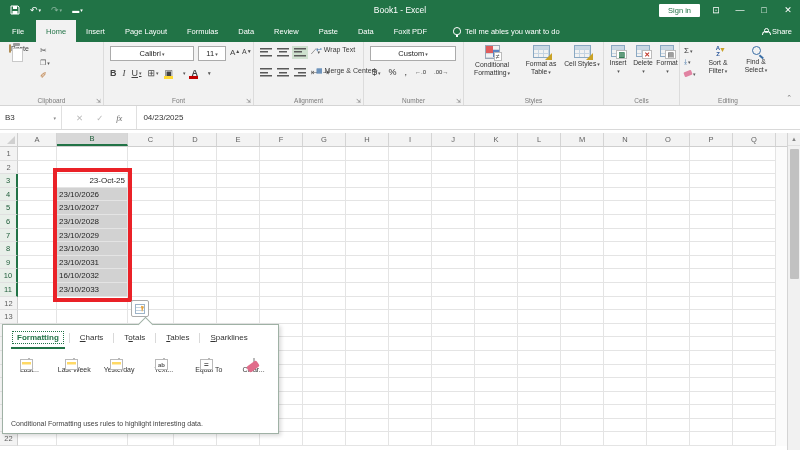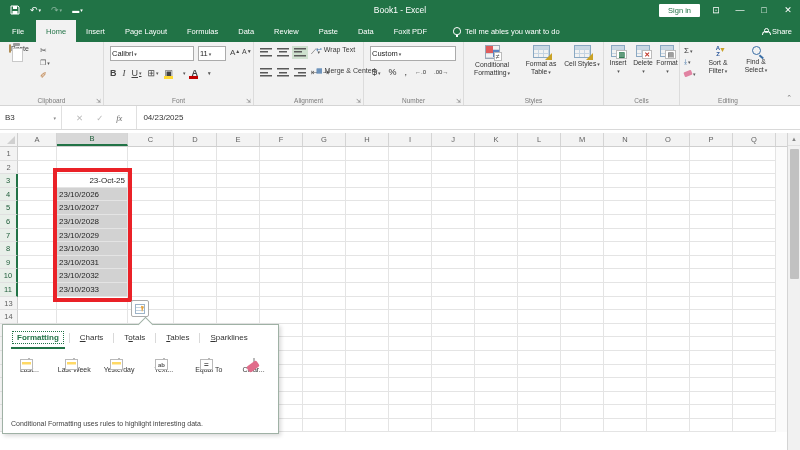--- a/index.html
+++ b/index.html
@@ -40,21 +40,21 @@
   .bigbtn .ic { display:block; margin:0 auto 2px; }
 
   
   .paste { position:absolute; left:4px; top:3px; width:30px; text-align:center; font-size:7px; }
   .clip-ic { width:15px; height:18px; margin:0 auto 2px; background:#fdf6e3; border:1px solid #b08d57; border-radius:1px; position:relative; }
   .clip-ic:before { content:""; position:absolute; left:3px; top:-2px; width:7px; height:3px; background:#9a9a9a; border-radius:1px; }
   .clip-ic:after { content:""; position:absolute; left:2px; top:3px; width:9px; height:12px; background:#fff; border:1px solid #c9c9c9; }
   .mini-col { position:absolute; left:40px; top:4px; display:flex; flex-direction:column; gap:4px; font-size:8px; color:#555; }
 
   
-  .combo { position:absolute; height:15px; background:#fff; border:1px solid #ababab; font-size:7.5px; display:flex; align-items:center; padding:0 1px; justify-content:flex-start; color:#222; }
+  .combo { position:absolute; height:15px; background:#fff; border:1px solid #ababab; font-size:7.5px; display:flex; align-items:center; padding:0 13px; justify-content:center; color:#222; }
   .fbtn-row { position:absolute; top:25px; left:6px; display:flex; align-items:center; gap:6px; font-size:9px; color:#444; }
   .fb { display:flex; align-items:center; }
   .colbar { display:inline-block; width:9px; height:2.5px; margin-top:9px; margin-left:-9px; }
   .sup { font-size:5px; vertical-align:top; }
 
   
   .al { width:12px; height:9px; display:inline-block;
     background:linear-gradient(#595959 0 0) 0 0/12px 1.5px no-repeat,
                linear-gradient(#595959 0 0) 0 3.5px/8px 1.5px no-repeat,
                linear-gradient(#595959 0 0) 0 7px/12px 1.5px no-repeat; }
@@ -548,21 +548,21 @@
         <div class="cell" style="width: 43px;"></div>
         <div class="cell" style="width: 43px;"></div>
         <div class="cell" style="width: 43px;"></div>
         <div class="cell" style="width: 43px;"></div>
         <div class="cell" style="width: 43px;"></div>
         <div class="cell rightpad" style="flex: 1 1 0%; border-right: none;"></div>
       </div>
       <div class="grow">
         <div class="gut sel">10</div>
         <div class="cell" style="width: 39px;"></div>
-        <div class="cell selfill" style="width: 71px; text-align: left;">23/10/2032</div>
+        <div class="cell selfill" style="width: 71px; text-align: left;">16/10/2032</div>
         <div class="cell" style="width: 46px;"></div>
         <div class="cell" style="width: 43px;"></div>
         <div class="cell" style="width: 43px;"></div>
         <div class="cell" style="width: 43px;"></div>
         <div class="cell" style="width: 43px;"></div>
         <div class="cell" style="width: 43px;"></div>
         <div class="cell" style="width: 43px;"></div>
         <div class="cell" style="width: 43px;"></div>
         <div class="cell" style="width: 43px;"></div>
         <div class="cell" style="width: 43px;"></div>
@@ -570,20 +570,41 @@
         <div class="cell" style="width: 43px;"></div>
         <div class="cell" style="width: 43px;"></div>
         <div class="cell" style="width: 43px;"></div>
         <div class="cell" style="width: 43px;"></div>
         <div class="cell rightpad" style="flex: 1 1 0%; border-right: none;"></div>
       </div>
       <div class="grow">
         <div class="gut sel">11</div>
         <div class="cell" style="width: 39px;"></div>
         <div class="cell selfill" style="width: 71px; text-align: left;">23/10/2033</div>
+        <div class="cell" style="width: 46px;"></div>
+        <div class="cell" style="width: 43px;"></div>
+        <div class="cell" style="width: 43px;"></div>
+        <div class="cell" style="width: 43px;"></div>
+        <div class="cell" style="width: 43px;"></div>
+        <div class="cell" style="width: 43px;"></div>
+        <div class="cell" style="width: 43px;"></div>
+        <div class="cell" style="width: 43px;"></div>
+        <div class="cell" style="width: 43px;"></div>
+        <div class="cell" style="width: 43px;"></div>
+        <div class="cell" style="width: 43px;"></div>
+        <div class="cell" style="width: 43px;"></div>
+        <div class="cell" style="width: 43px;"></div>
+        <div class="cell" style="width: 43px;"></div>
+        <div class="cell" style="width: 43px;"></div>
+        <div class="cell rightpad" style="flex: 1 1 0%; border-right: none;"></div>
+      </div>
+      <div class="grow">
+        <div class="gut">12</div>
+        <div class="cell" style="width: 39px;"></div>
+        <div class="cell" style="width: 71px;"></div>
         <div class="cell" style="width: 46px;"></div>
         <div class="cell" style="width: 43px;"></div>
         <div class="cell" style="width: 43px;"></div>
         <div class="cell" style="width: 43px;"></div>
         <div class="cell" style="width: 43px;"></div>
         <div class="cell" style="width: 43px;"></div>
         <div class="cell" style="width: 43px;"></div>
         <div class="cell" style="width: 43px;"></div>
         <div class="cell" style="width: 43px;"></div>
         <div class="cell" style="width: 43px;"></div>

